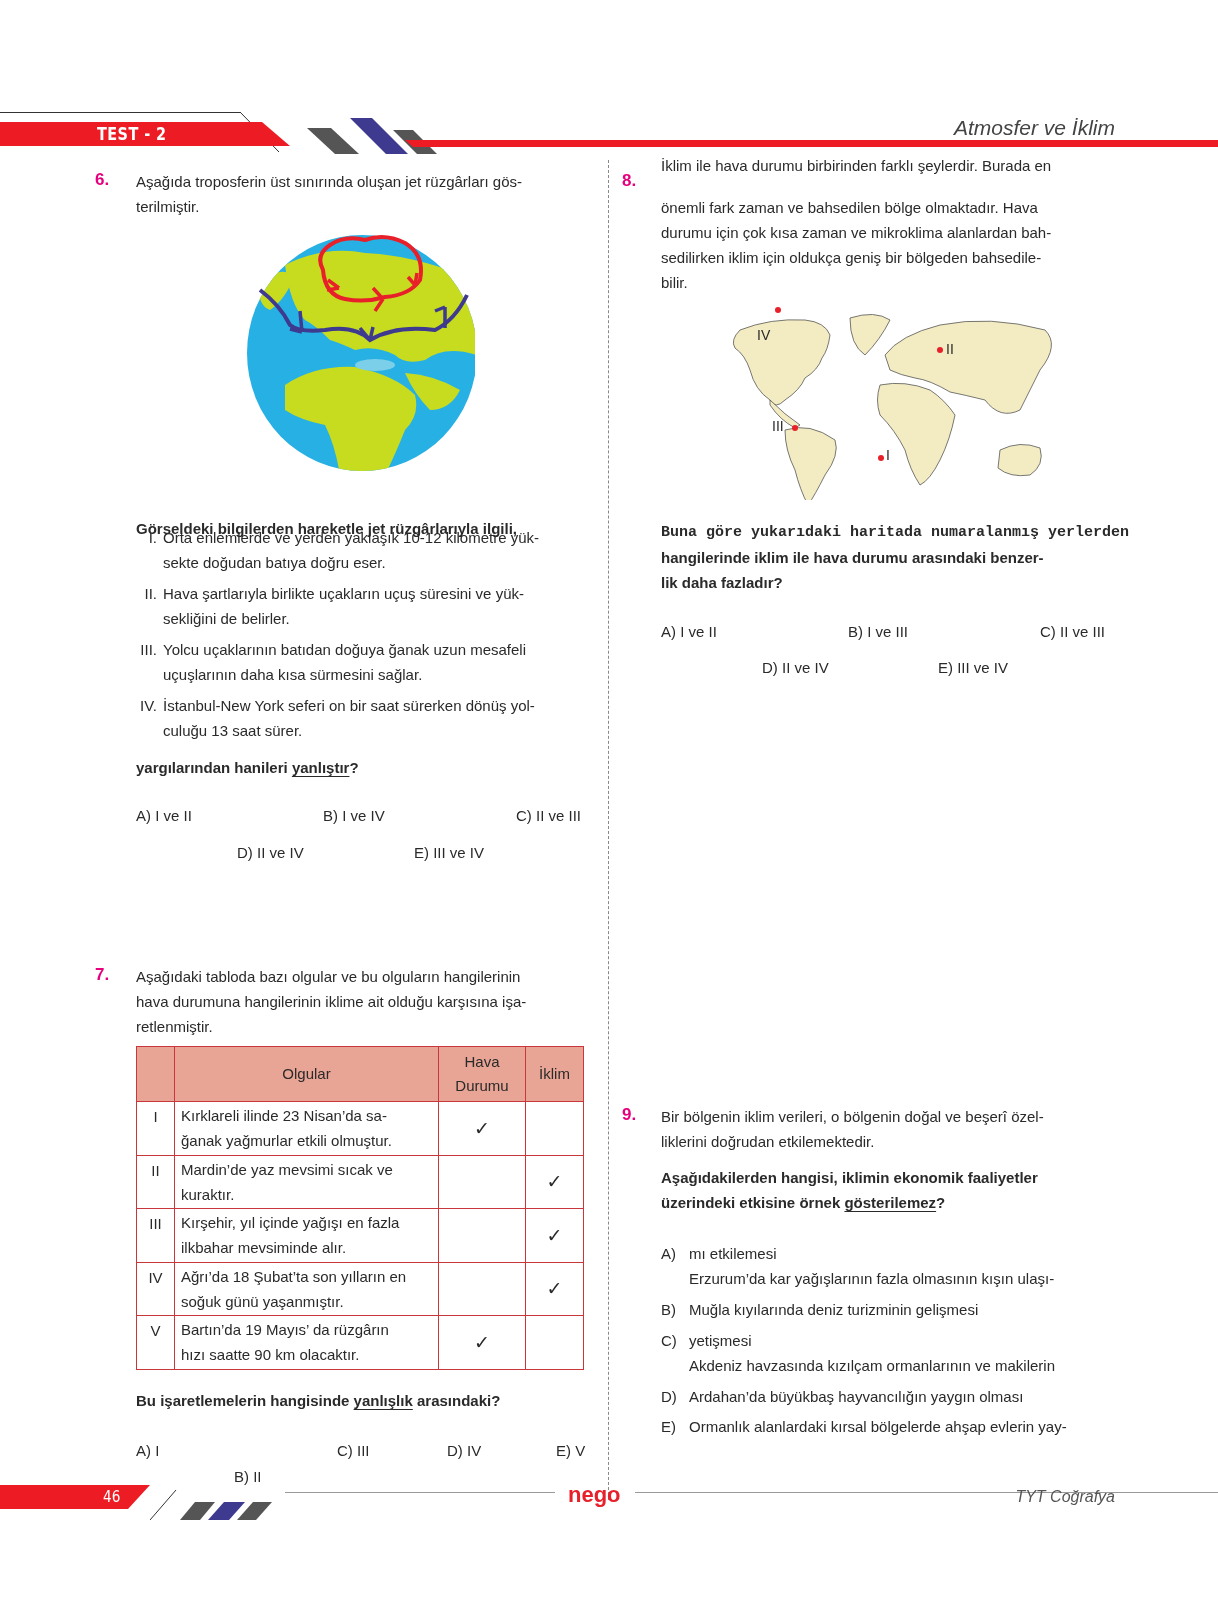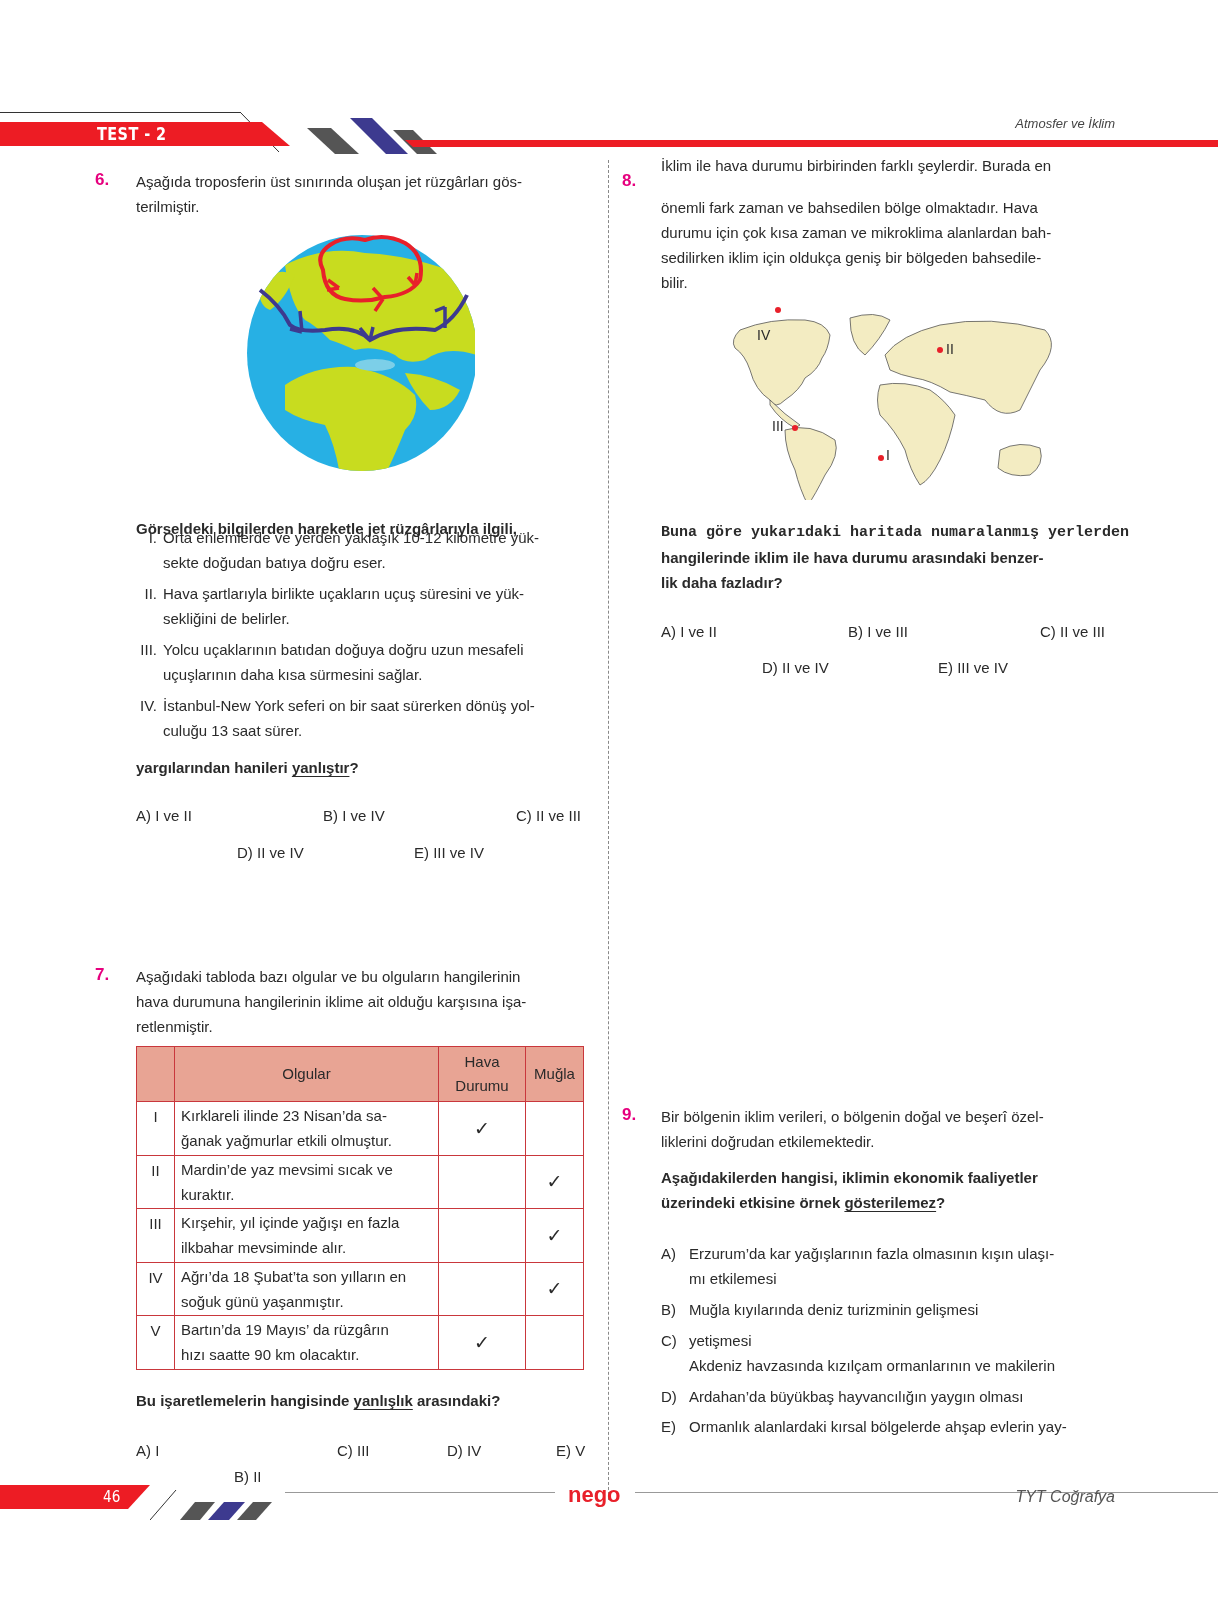--- a/index.html
+++ b/index.html
@@ -8,21 +8,21 @@
 
   
   .hdr-red-left { position: absolute; left: 0; top: 122px; width: 290px; height: 24px; background: #ed1c24;
     clip-path: polygon(0 0, 262px 0, 290px 24px, 0 24px); }
   .hdr-line-left { position: absolute; left: 0; top: 112px; width: 240px; height: 1px; background: #333; }
   .hdr-diag { position: absolute; left: 237px; top: 112px; width: 60px; height: 40px; }
   .hdr-test { position: absolute; left: 97px; top: 124px; color: #fff; font-weight: bold; font-size: 17px; letter-spacing: 0.5px; transform: scaleX(0.85); transform-origin: left; font-family: "DejaVu Sans", sans-serif; }
   .hdr-stripes { position: absolute; left: 265px; top: 110px; width: 180px; height: 44px; }
   .hdr-red-right { position: absolute; left: 405px; top: 140px; width: 813px; height: 7px; background: #ed1c24;
     clip-path: polygon(0 0, 100% 0, 100% 100%, 8px 100%); }
-  .hdr-subject { position: absolute; right: 103px; top: 116px; font-style: italic; font-size: 13px; color: #444; }
+  .hdr-subject { position: absolute; right: 103px; top: 116px; font-style: italic; font-size: 21px; color: #444; }
 
   
   .col-sep { position: absolute; left: 608px; top: 160px; width: 0; height: 1340px; border-left: 1px dashed #888; }
 
   
   .qnum { position: absolute; color: #e6007e; font-weight: bold; font-size: 17px; }
   .txt { position: absolute; font-size: 15px; line-height: 25px; color: #2a2a2a; }
   .bold { font-weight: bold; }
   .u { text-decoration: underline; text-underline-offset: 3px; }
   .opt { position: absolute; font-size: 15px; color: #2a2a2a; }
@@ -112,21 +112,21 @@
     <div>Orta enlemlerde ve yerden yaklaşık 10-12 kilometre yük-</div>
     <div>sekte doğudan batıya doğru eser.</div>
   </div>
   <div class="roman-item" style="left:163px;top:581px;">
     <span class="rn">II.</span>
     <div>Hava şartlarıyla birlikte uçakların uçuş süresini ve yük-</div>
     <div>sekliğini de belirler.</div>
   </div>
   <div class="roman-item" style="left:163px;top:637px;">
     <span class="rn">III.</span>
-    <div>Yolcu uçaklarının batıdan doğuya doğru uzun mesafeli</div>
+    <div>Yolcu uçaklarının batıdan doğuya ğanak uzun mesafeli</div>
     <div>uçuşlarının daha kısa sürmesini sağlar.</div>
   </div>
   <div class="roman-item" style="left:163px;top:693px;">
     <span class="rn">IV.</span>
     <div>İstanbul-New York seferi on bir saat sürerken dönüş yol-</div>
     <div>culuğu 13 saat sürer.</div>
   </div>
 
   <div class="txt bold" style="left:136px;top:755px;"><span>yargılarından hanileri </span><span class="u">yanlıştır</span><span>?</span></div>
 
@@ -145,21 +145,21 @@
 
   <table class="facts">
     <thead>
       <tr>
         <th></th>
         <th>Olgular</th>
         <th>
             <div>Hava</div>
             <div>Durumu</div>
           </th>
-        <th>Muğla</th>
+        <th>İklim</th>
       </tr>
     </thead>
     <tbody>
       <tr>
         <td class="rn">I</td>
         <td class="fact">
             <div>Kırklareli ilinde 23 Nisan’da sa-</div>
             <div>ğanak yağmurlar etkili olmuştur.</div>
           </td>
         <td class="chk"><span class="check-mark" style="margin-top:-24px;">✓</span></td>
@@ -255,22 +255,22 @@
 <div>
   <div class="qnum" style="left:622px;top:1105px;">9.</div>
   <div class="txt" style="left:661px;top:1104px;">Bir bölgenin iklim verileri, o bölgenin doğal ve beşerî özel-</div>
   <div class="txt" style="left:661px;top:1129px;">liklerini doğrudan etkilemektedir.</div>
   <div class="txt bold" style="left:661px;top:1165px;">Aşağıdakilerden hangisi, iklimin ekonomik faaliyetler</div>
   <div class="txt bold" style="left:661px;top:1190px;"><span>üzerindeki etkisine örnek </span><span class="u">gösterilemez</span><span>?</span></div>
 
   <div class="txt" style="left:661px;top:1241px;">
     <span>A)</span>
     <span style="position:absolute;left:28px;white-space:nowrap;">
+        <div>mı etkilemesi</div>
         <div>Erzurum’da kar yağışlarının fazla olmasının kışın ulaşı-</div>
-        <div>mı etkilemesi</div>
       </span>
   </div>
   <div class="txt" style="left:661px;top:1297px;">
     <span>B)</span>
     <span style="position:absolute;left:28px;white-space:nowrap;">Muğla kıyılarında deniz turizminin gelişmesi</span>
   </div>
   <div class="txt" style="left:661px;top:1328px;">
     <span>C)</span>
     <span style="position:absolute;left:28px;white-space:nowrap;">
         <div>yetişmesi</div>

